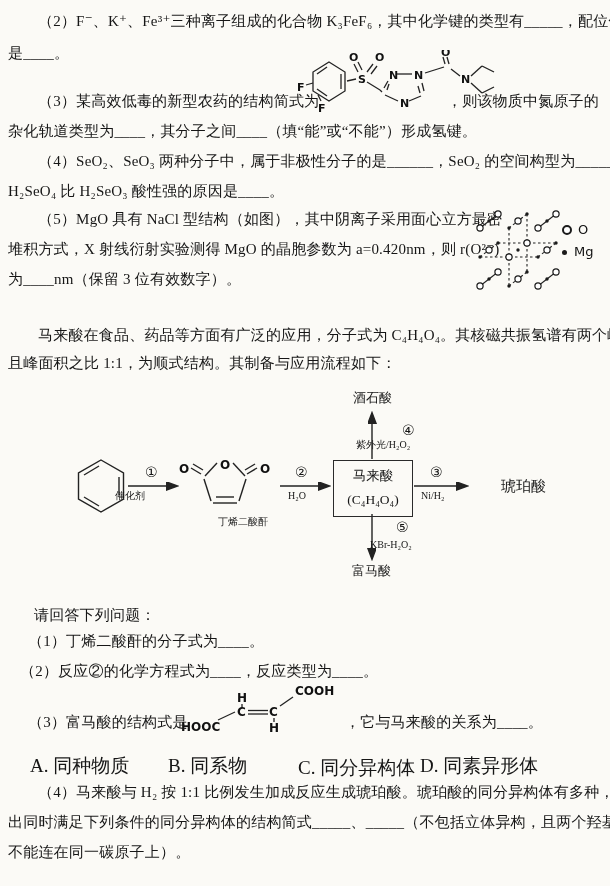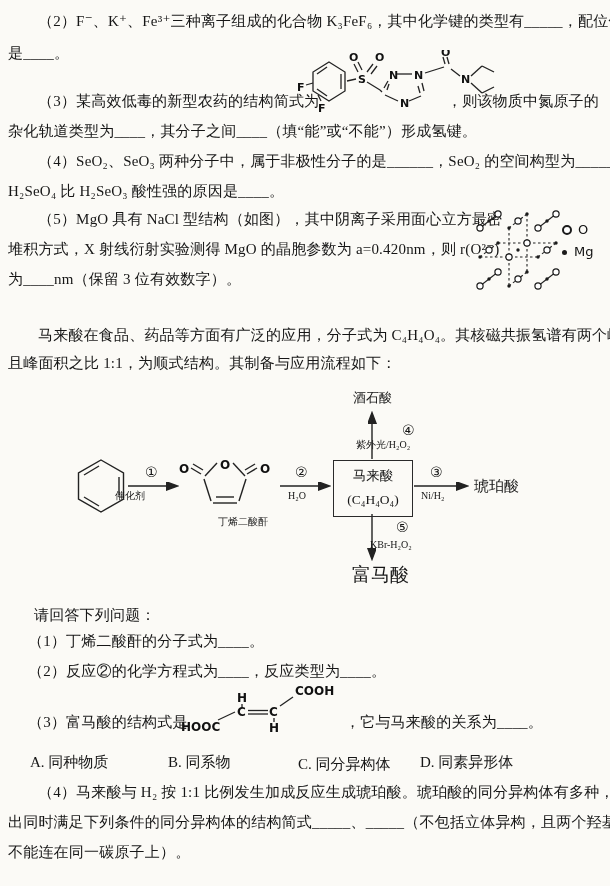--- a/index.html
+++ b/index.html
@@ -10,21 +10,21 @@
   .circnum{position:absolute;white-space:nowrap;font-size:14px;font-family:"DejaVu Sans",sans-serif;}
   .rbox{position:absolute;left:333px;top:460px;width:78px;height:52px;border:1.6px solid #2a2a2a;
         text-align:center;font-size:13.5px;line-height:1.75;padding-top:3px;box-sizing:content-box;}
   .figsvg{position:absolute;}
   .atom{font-family:"DejaVu Sans","Liberation Sans",sans-serif;font-weight:bold;fill:#111;}
   .legend-row{position:absolute;white-space:nowrap;font-size:13px;font-family:"DejaVu Sans",sans-serif;color:#111;}
   .dot-o{display:inline-block;width:6px;height:6px;border:2px solid #1b1b1b;border-radius:50%;
          background:#fff;margin-right:6px;vertical-align:-1px;}
   .dot-mg{display:inline-block;width:5px;height:5px;background:#1b1b1b;border-radius:50%;
           margin-right:7px;vertical-align:1px;}
-  .opt{position:absolute;white-space:nowrap;font-size:15px;}
+  .opt{position:absolute;white-space:nowrap;font-size:19px;}
   svg line, svg polygon, svg path{stroke:#222;}
 </style>
 </head>
 <body>
 
 <div class="page">
 
   <div class="line" style="left:38px;top:12px">（2）F⁻、K⁺、Fe³⁺三种离子组成的化合物 K₃FeF₆，其中化学键的类型有_____，配位体</div>
   <div class="line" style="left:8px;top:44px">是____。</div>
 
@@ -183,31 +183,31 @@
   <div class="flowlabel" style="left:115px;top:489px">催化剂</div>
   <div class="flowlabel" style="left:200px;top:515px;width:86px;text-align:center">丁烯二酸酐</div>
   <div class="circnum" style="left:295px;top:464px">②</div>
   <div class="flowlabel" style="left:288px;top:490px">H₂O</div>
   <div class="rbox">
     <div>马来酸</div>
     <div>(C₄H₄O₄)</div>
   </div>
   <div class="circnum" style="left:430px;top:464px">③</div>
   <div class="flowlabel" style="left:421px;top:490px">Ni/H₂</div>
-  <div class="flowlabel" style="left:474px;top:477px;font-size:15px">琥珀酸</div>
+  <div class="flowlabel" style="left:501px;top:477px;font-size:15px">琥珀酸</div>
   <div class="circnum" style="left:402px;top:422px">④</div>
   <div class="flowlabel" style="left:356px;top:438px">紫外光/H₂O₂</div>
   <div class="flowlabel" style="left:353px;top:389px;font-size:13px">酒石酸</div>
   <div class="circnum" style="left:396px;top:519px">⑤</div>
   <div class="flowlabel" style="left:370px;top:539px">KBr-H₂O₂</div>
-  <div class="flowlabel" style="left:352px;top:562px;font-size:19px">富马酸</div>
+  <div class="flowlabel" style="left:352px;top:562px;font-size:13px">富马酸</div>
 
   <div class="line" style="left:34px;top:606px">请回答下列问题：</div>
   <div class="line" style="left:28px;top:632px">（1）丁烯二酸酐的分子式为____。</div>
-  <div class="line" style="left:28px;top:662px">（2）反应②的化学方程式为____，反应类型为____。</div>
+  <div class="line" style="left:20px;top:662px">（2）反应②的化学方程式为____，反应类型为____。</div>
 
   <svg class="figsvg" style="left:180px;top:682px" width="162" height="56" viewBox="0 0 162 56">
     <g fill="none" stroke-width="1.3">
       <line x1="38" y1="38" x2="55" y2="30"></line>
       <line x1="62" y1="22" x2="62" y2="26"></line>
       <line x1="68" y1="28.5" x2="88" y2="28.5"></line>
         <line x1="68" y1="32" x2="88" y2="32"></line>
       <line x1="94" y1="36" x2="94" y2="40"></line>
       <line x1="100" y1="24" x2="113" y2="15"></line>
     </g>

